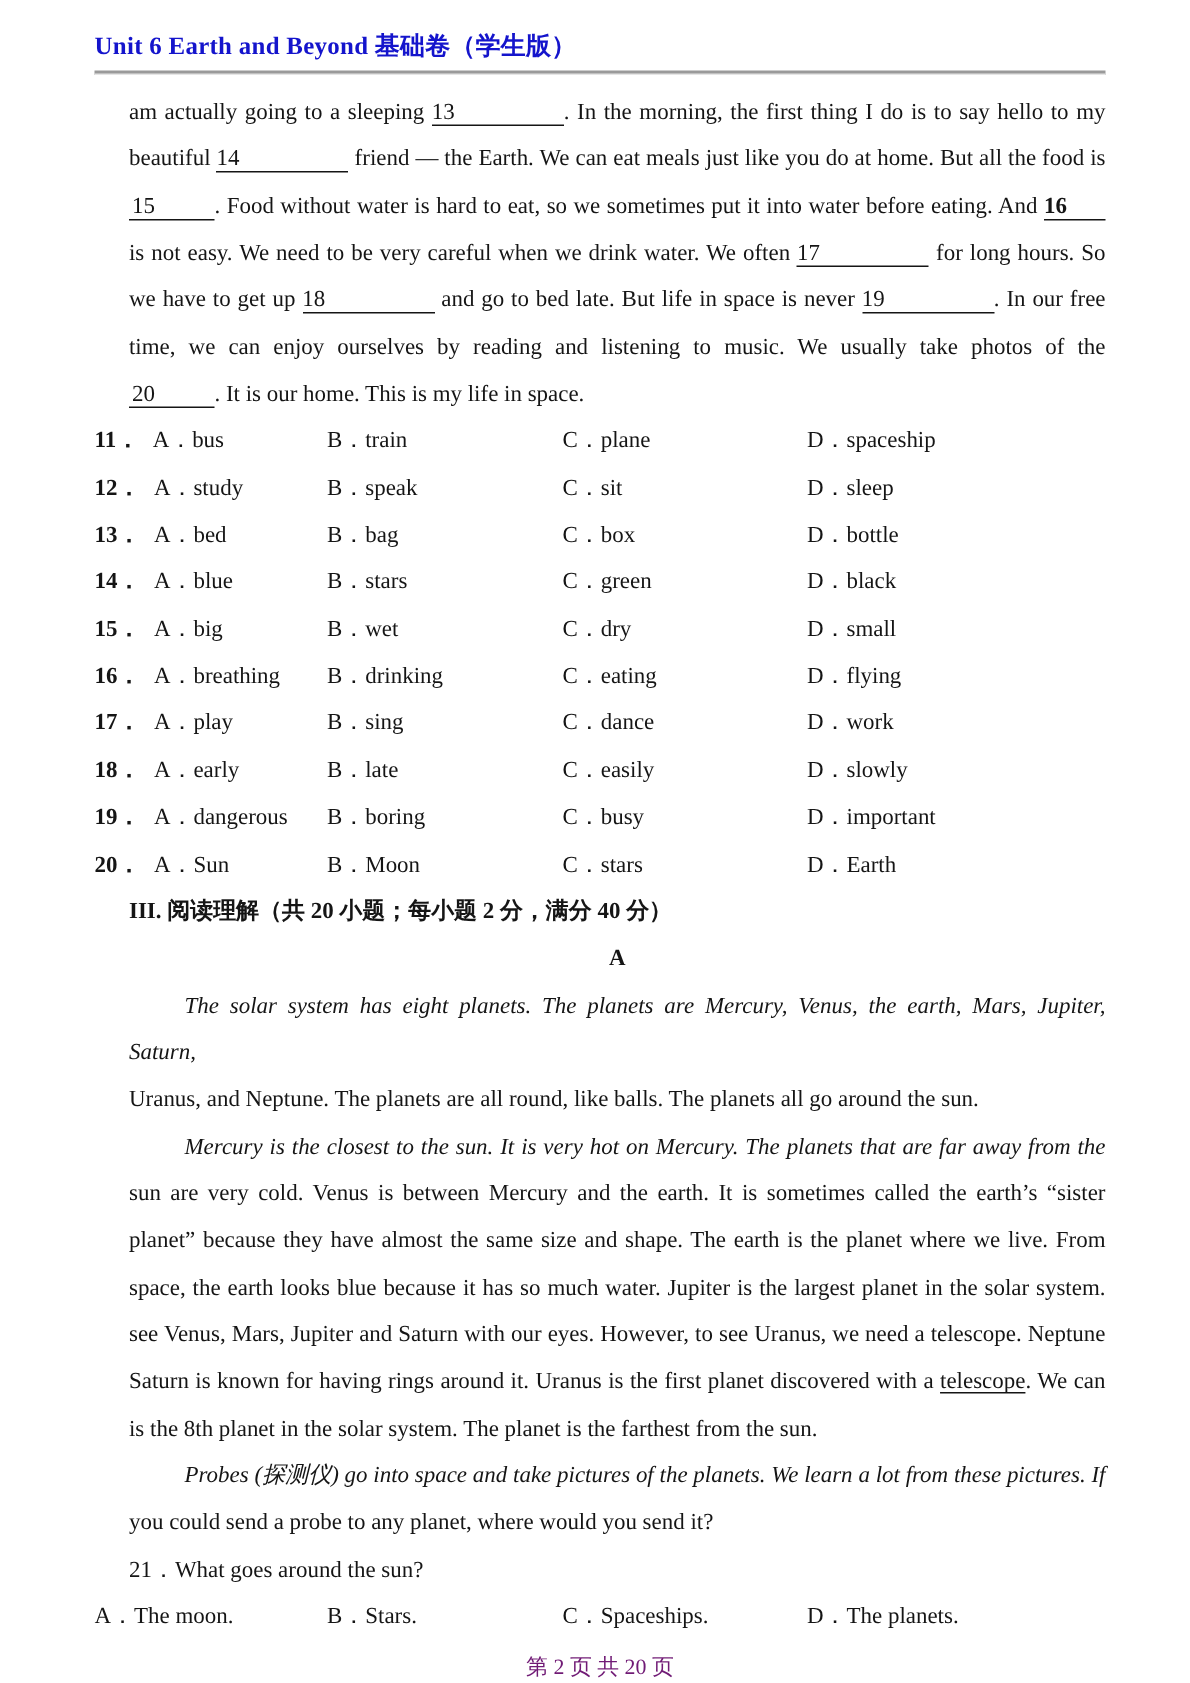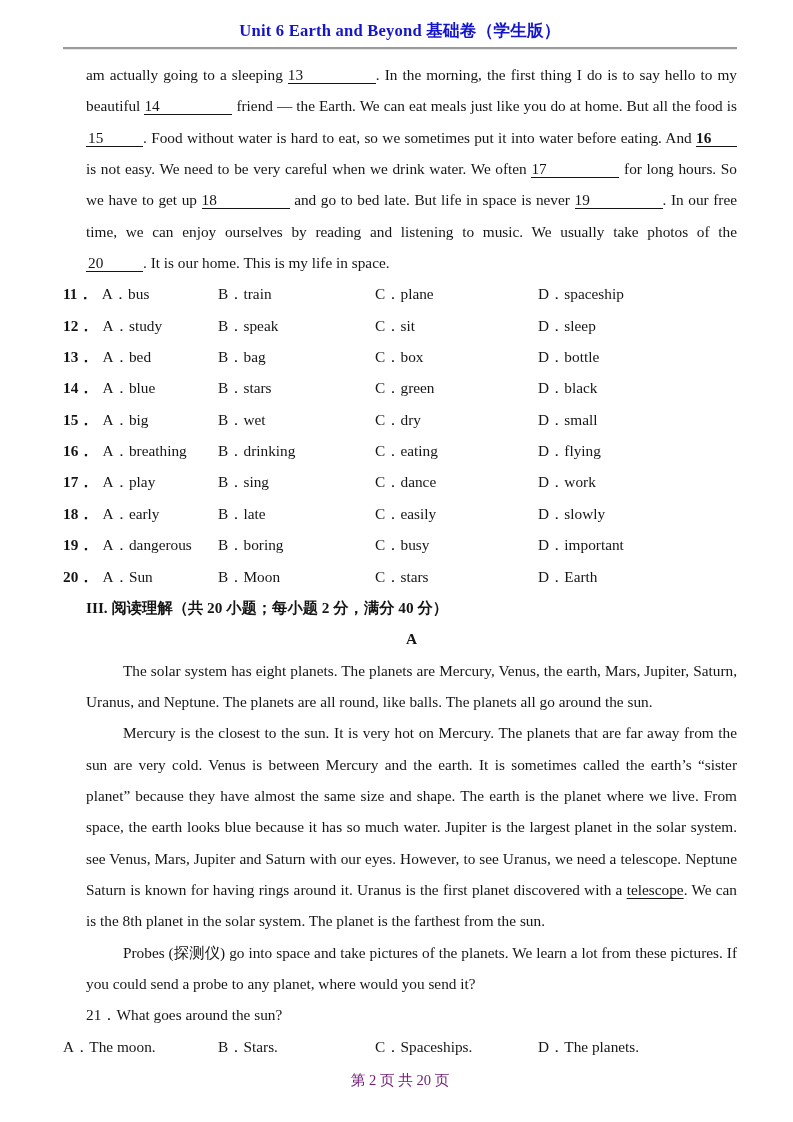--- a/index.html
+++ b/index.html
@@ -2,30 +2,30 @@
 <html><head>
 <meta charset="utf-8">
 <style>
   html,body { margin:0; padding:0; background:#ffffff; }
   body {
     width:793px; height:1122px; overflow:hidden;
     font-family:"Liberation Serif","DejaVu Serif",serif;
     color:#151515; -webkit-font-smoothing:antialiased;
   }
   .page { box-sizing:border-box; width:793px; height:1122px; padding:20px 56px 0 63px; }
-  header { text-align:center; }
+  header { text-align:left; }
   .title {
     margin:0; font-size:16.6px; font-weight:bold; line-height:22px;
     letter-spacing:0.2px;
   }
   .hr { height:2px; margin-top:5px; background:#9a9a9a; border-bottom:1px solid #e6e6e6; }
   .content { margin-top:9px; font-size:15.3px; line-height:31.35px; }
   .line { text-align:justify; text-align-last:justify; white-space:normal;margin-left:23px; }
   .line-last { text-align-last:left; }
-  .indent { text-indent:37px; }
+  .indent { text-indent:37px;font-style:italic; }
   .blank {
     display:inline-block; border-bottom:1px solid #151515;
     text-align:center; line-height:17px; vertical-align:baseline;
   }
   .blank-b { min-width:88px; }
   .blank-r { min-width:55px; text-align:left; padding-left:2px; }
   .blank-l { min-width:40px; text-align:right; padding-right:1px;font-weight:bold; }
   .uline { text-decoration:underline; text-underline-offset:3px; }
   .opt-table { }
   .opt-row { display:grid; grid-template-columns:155px 157px 163px 1fr; }

